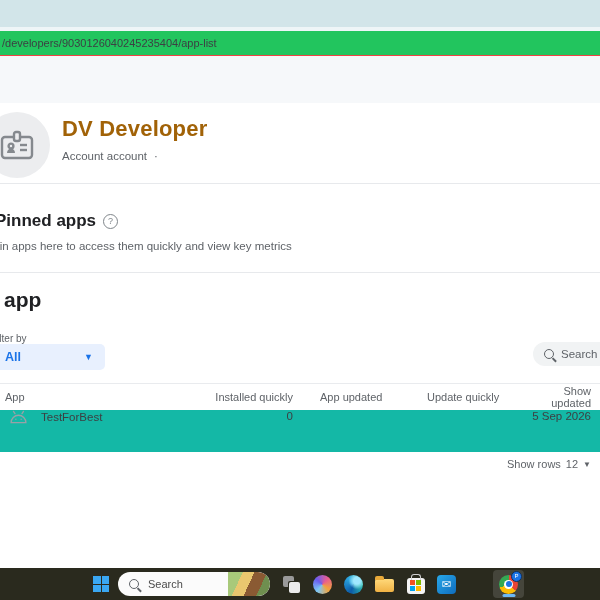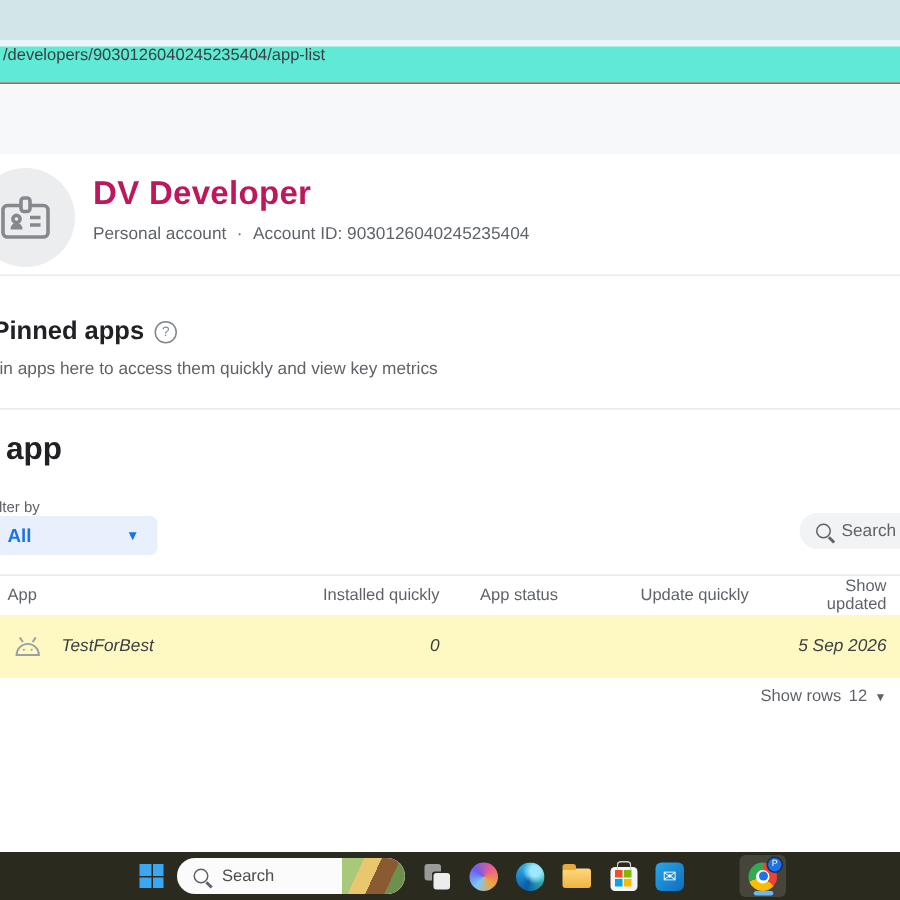--- a/index.html
+++ b/index.html
@@ -2,30 +2,30 @@
 <html><head>
 <meta charset="utf-8">
 <style>
   html,body{margin:0;padding:0;background:#000;}
   .screen{position:relative;width:600px;height:600px;overflow:hidden;
     font-family:"Liberation Sans","DejaVu Sans",sans-serif;background:#fff;}
 
   
   .tab-strip{position:absolute;left:0;top:0;width:600px;height:27px;background:#d2e5e9;}
   .toolbar{position:absolute;left:0;top:27px;width:600px;height:29px;background:#eef5f7;}
-  .url-field{position:absolute;left:0;top:31px;width:600px;height:24px;background:#5eead4;
-    border-bottom:2px solid #ef4444;display:flex;}
+  .url-field{position:absolute;left:0;top:31px;width:600px;height:24px;background:#22c55e;
+    border-bottom:2px solid #ef4444;display:flex;align-items:center;}
   .url-text{font-size:11px;color:#3c4043;padding-left:2px;white-space:nowrap;}
 
   
   .page{position:absolute;left:0;top:56px;width:600px;height:512px;background:#fff;}
   .topband{position:absolute;left:0;top:0;width:600px;height:47px;background:#f6f8fa;}
   .avatar{position:absolute;left:-16px;top:56px;width:66px;height:66px;border-radius:50%;
     background:#ecedef;display:flex;align-items:center;justify-content:center;}
-  .dev-title{position:absolute;left:62px;top:60px;font-size:22px;font-weight:600;color:#be185d;letter-spacing:.2px;}
+  .dev-title{position:absolute;left:62px;top:60px;font-size:22px;font-weight:600;color:#a16207;letter-spacing:.2px;}
   .dev-sub{position:absolute;left:62px;top:94px;font-size:11.5px;color:#5f6368;display:flex;gap:7px;align-items:center;}
   .divider{position:absolute;left:0;width:600px;height:0;border-top:1px solid #e7e9ec;}
   .div1{top:127px;} .div2{top:216px;}
 
   .pinned-h{position:absolute;left:-5px;top:155px;display:flex;align-items:center;gap:7px;}
   .pinned-h .t{font-size:17px;font-weight:600;color:#202124;}
   .help-circ{width:13px;height:13px;border:1px solid #80868b;border-radius:50%;
     font-size:9px;color:#80868b;display:flex;align-items:center;justify-content:center;line-height:1;}
   .pinned-d{position:absolute;left:-8px;top:184px;font-size:11.5px;color:#5f6368;white-space:nowrap;}
 
@@ -38,21 +38,21 @@
   .search-btn{position:absolute;left:533px;top:286px;width:95px;height:24px;border-radius:12px;
     background:#f1f3f4;display:flex;align-items:center;gap:7px;padding-left:11px;box-sizing:border-box;}
   .search-btn .lbl{font-size:11.5px;color:#5f6368;white-space:nowrap;}
   .mag{position:relative;width:8px;height:8px;border:1.5px solid #5f6368;border-radius:50%;flex:0 0 auto;}
   .mag::after{content:"";position:absolute;width:5px;height:1.5px;background:#5f6368;
     transform:rotate(45deg);right:-4px;bottom:-2px;}
 
   
   .tbl{position:absolute;left:0;top:327px;width:600px;}
   .thead{display:flex;align-items:center;height:26px;border-top:1px solid #e9ebee;font-size:11px;color:#5f6368;}
-  .trow{display:flex;align-items:center;height:42px;background:#fef9c3;font-size:11.5px;color:#3c4043;font-style:italic;}
+  .trow{display:flex;align-items:flex-start;height:42px;background:#14b8a6;font-size:11.5px;color:#3c4043;}
   .c1{flex:0 0 200px;padding-left:5px;display:flex;align-items:center;box-sizing:border-box;}
   .c2{flex:0 0 96px;text-align:right;padding-right:3px;box-sizing:border-box;}
   .c3{flex:0 0 131px;padding-left:24px;box-sizing:border-box;}
   .c4{flex:0 0 115px;}
   .c5{flex:1 1 auto;text-align:right;padding-right:9px;}
   .app-ic{margin-left:3px;margin-right:12px;display:flex;}
   .show-rows{position:absolute;right:9px;top:402px;display:flex;align-items:center;gap:5px;
     font-size:11px;color:#5f6368;}
   .show-rows .caret{font-size:8px;color:#5f6368;}
 
@@ -125,23 +125,22 @@
         <rect x="3" y="8" width="30" height="21" rx="3"></rect>
         <rect x="15" y="3" width="6" height="9" rx="2" fill="#ecedef"></rect>
         <circle cx="12" cy="17" r="2.4"></circle>
         <path d="M8 24 c0-3 2-4.5 4-4.5 s4 1.5 4 4.5" fill="#85898e" stroke="none"></path>
         <line x1="21" y1="16" x2="28" y2="16"></line>
         <line x1="21" y1="21" x2="28" y2="21"></line>
       </svg>
     </div>
     <div class="dev-title">DV Developer</div>
     <div class="dev-sub">
-      <span>Personal account</span>
+      <span>Account account</span>
       <span>·</span>
-      <span>Account ID: 9030126040245235404</span>
     </div>
 
     <div class="divider div1"></div>
 
     <div class="pinned-h">
       <span class="t">Pinned apps</span>
       <span class="help-circ">?</span>
     </div>
     <div class="pinned-d">Pin apps here to access them quickly and view key metrics</div>
 
@@ -155,21 +154,21 @@
     </div>
     <div class="search-btn">
       <span class="mag"></span>
       <span class="lbl">Search by app name</span>
     </div>
 
     <div class="tbl">
       <div class="thead">
         <div class="c1">App</div>
         <div class="c2">Installed quickly</div>
-        <div class="c3">App status</div>
+        <div class="c3">App updated</div>
         <div class="c4">Update quickly</div>
         <div class="c5">Show updated</div>
       </div>
       <div class="trow">
         <div class="c1">
           <span class="app-ic">
             <svg width="21" height="14" viewBox="0 0 24 16" fill="none" stroke="#9aa0a6" stroke-width="1.5" stroke-linecap="round">
               <path d="M3.5 14.5 a8.5 8.5 0 0 1 17 0 Z"></path>
               <line x1="8" y1="4.2" x2="6.3" y2="1.6"></line>
               <line x1="16" y1="4.2" x2="17.7" y2="1.6"></line>

